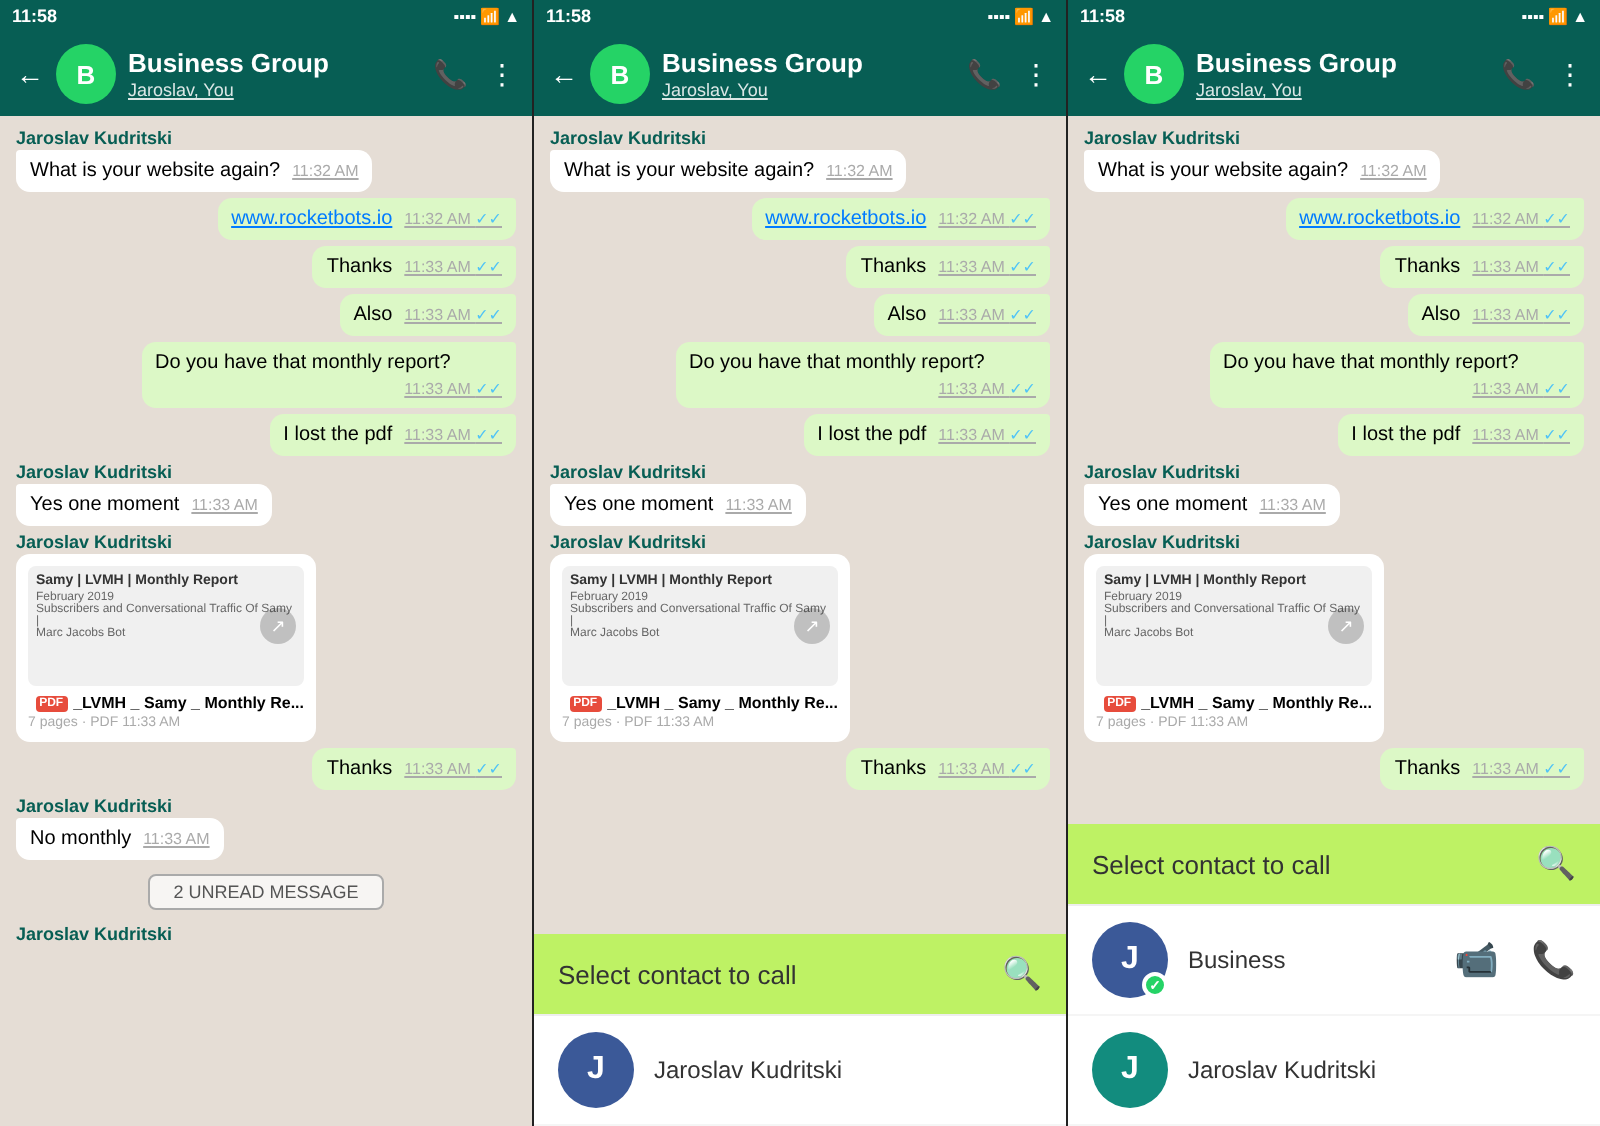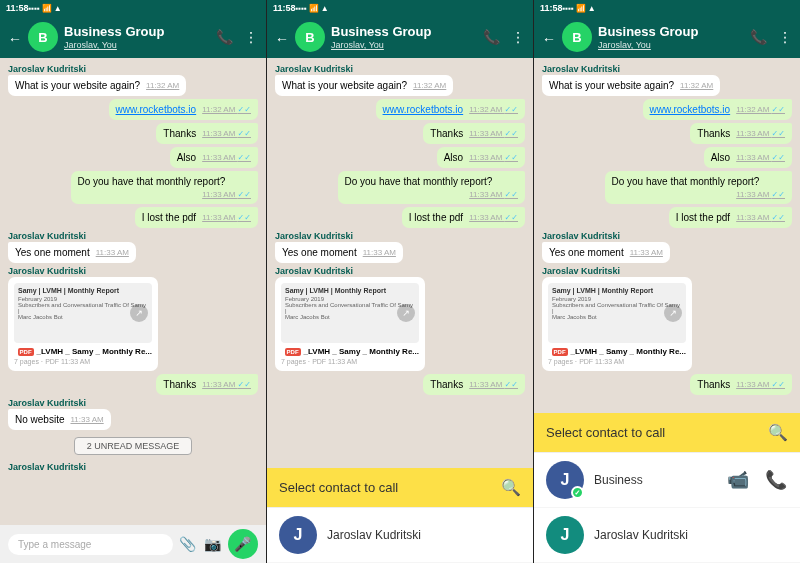--- a/index.html
+++ b/index.html
@@ -23,20 +23,21 @@
       overflow: hidden;
     }
     .panel:last-child { border-right: none; }
 
     
     .status-bar {
       background: #075e54;
       color: white;
       font-size: 9px;
       display: flex;
+      justify-content: space-between;
       align-items: center;
       padding: 2px 6px;
       height: 16px;
     }
     .status-bar .time { font-weight: bold; font-size: 9px; }
     .status-icons { display: flex; gap: 2px; align-items: center; }
     .status-icons span { font-size: 8px; }
 
     
     .chat-header {
@@ -228,21 +229,21 @@
       background: white;
       z-index: 10;
     }
 
     .select-contact-bar {
       display: flex;
       align-items: center;
       justify-content: space-between;
       padding: 10px 12px;
       border-bottom: 1px solid #eee;
-      background: #fde047;
+      background: #bef264;
     }
     .select-contact-title {
       font-size: 13px;
       color: #333;
       font-weight: 500;
     }
     .search-icon-btn { font-size: 16px; color: #555; cursor: pointer; }
 
     .contact-list {
       background: white;
@@ -371,38 +372,28 @@
         </div>
         <div class="msg-row sent">
         <div class="bubble sent">
           <span class="">Thanks</span>
           <span class="time-tick">11:33 AM <span class="tick">✓✓</span></span>
         </div>
         </div>
         <div class="msg-row received">
           <div class="sender-name">Jaroslav Kudritski</div>
         <div class="bubble received">
-          <span class="">No website</span>
+          <span class="">No monthly</span>
           <span class="time-tick">11:33 AM </span>
         </div>
         </div>
         <div class="unread-banner">2 UNREAD MESSAGE</div>
         <div class="msg-row received">
           <div class="sender-name">Jaroslav Kudritski</div>
         </div>
-      </div>
-      <div class="input-bar">
-      <div class="input-field">
-        <span style="color:#aaa;">Type a message</span>
-      </div>
-      <div class="input-icons">
-        <span>📎</span>
-        <span>📷</span>
-      </div>
-      <div class="mic-btn">🎤</div>
       </div>
     </div>
     <div class="panel">
       <div class="status-bar">
         <span class="time">11:58</span>
     <div class="status-icons">
       <span>▪▪▪▪</span>
       <span>📶</span>
       <span>▲</span>
     </div>

